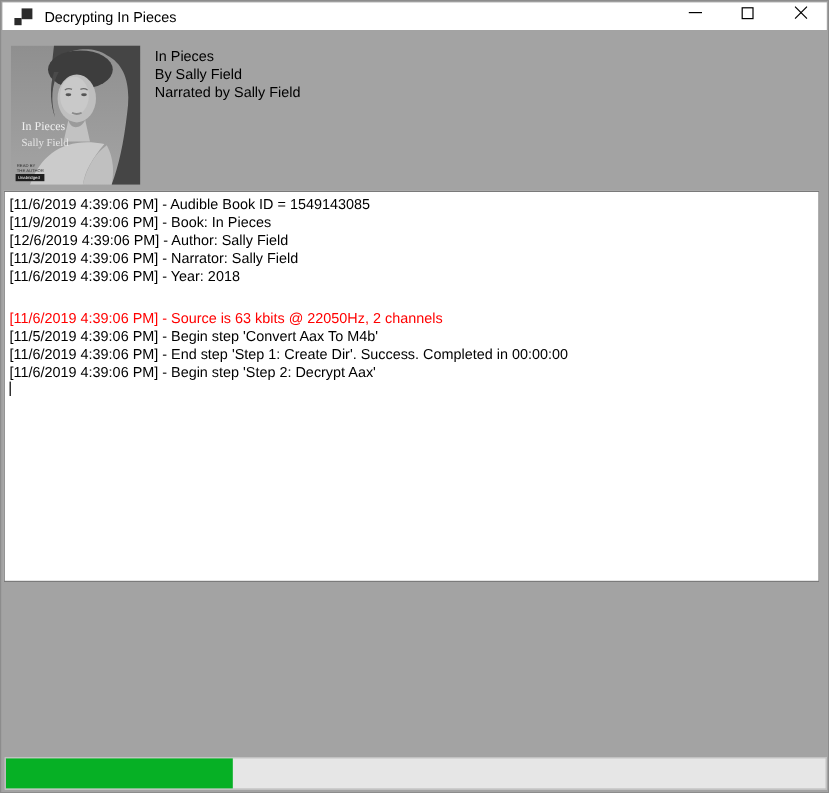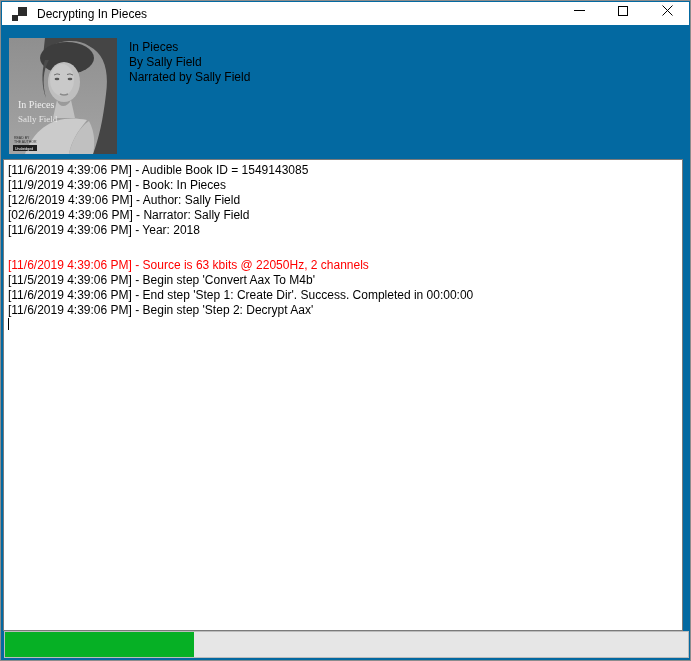--- a/index.html
+++ b/index.html
@@ -6,21 +6,21 @@
   html,body { width:691px; height:661px; }
   body {
     font-family:"Liberation Sans", sans-serif;
     background:#f0f0f0;
     position:relative;
     overflow:hidden;
   }
   .window {
     position:absolute; inset:0;
     border:1px solid #8c8c8c;
-    background:#0369a1;
+    background:#a3a3a3;
   }
   
   .titlebar {
     position:absolute; left:1px; top:1px; right:1px; height:23px;
     background:#ffffff;
     display:flex; align-items:center;
   }
   .app-icon { position:relative; width:16px; height:14px; margin-left:10px; flex:0 0 auto; }
   .app-icon .sq-small { position:absolute; left:0; bottom:0; width:6px; height:6px; background:#2b2b2b; }
   .app-icon .sq-big   { position:absolute; left:6px; top:0; width:9px; height:9px; background:#2b2b2b; }
@@ -38,21 +38,21 @@
   .glyph-close { width:11px; height:11px; }
   
   .cover { position:absolute; left:8px; top:37px; width:108px; height:116px; }
   .cover svg { display:block; width:108px; height:116px; }
   .book-info {
     position:absolute; left:128px; top:39px;
     font-size:12px; line-height:15px; color:#000;
   }
   
   .log-box {
-    position:absolute; left:2px; top:158px; width:680px; height:472px;
+    position:absolute; left:2px; top:158px; width:680px; height:326px;
     background:#ffffff;
     border:1px solid #7a7a7a;
     padding:3px 2px 0 4px;
     font-size:12px; line-height:15px; color:#000;
     overflow:hidden; cursor:text;
   }
   .log-line { white-space:pre; }
   .log-line.red { color:var(--error-color, #ff0000);margin-top:20px; }
   .caret { display:inline-block; width:1px; height:12px; background:#000; vertical-align:text-top; }
   
@@ -129,21 +129,21 @@
   <div class="book-info">
     <div>In Pieces</div>
     <div>By Sally Field</div>
     <div>Narrated by Sally Field</div>
   </div>
 
   <div class="log-box">
       <div class="log-line">[11/6/2019 4:39:06 PM] - Audible Book ID = 1549143085</div>
       <div class="log-line">[11/9/2019 4:39:06 PM] - Book: In Pieces</div>
       <div class="log-line">[12/6/2019 4:39:06 PM] - Author: Sally Field</div>
-      <div class="log-line">[02/6/2019 4:39:06 PM] - Narrator: Sally Field</div>
+      <div class="log-line">[11/3/2019 4:39:06 PM] - Narrator: Sally Field</div>
       <div class="log-line">[11/6/2019 4:39:06 PM] - Year: 2018</div>
       <div class="log-line red">[11/6/2019 4:39:06 PM] - Source is 63 kbits @ 22050Hz, 2 channels</div>
       <div class="log-line">[11/5/2019 4:39:06 PM] - Begin step 'Convert Aax To M4b'</div>
       <div class="log-line">[11/6/2019 4:39:06 PM] - End step 'Step 1: Create Dir'. Success. Completed in 00:00:00</div>
       <div class="log-line">[11/6/2019 4:39:06 PM] - Begin step 'Step 2: Decrypt Aax'</div>
       <div class="log-line"><span class="caret"></span></div>
     </div>
 
   <div class="progressbar" style="background: rgb(230, 230, 230); border-color: rgb(188, 188, 188);">
     <div class="progress-fill" style="width: 27.7%; background: rgb(6, 176, 37);"></div>

